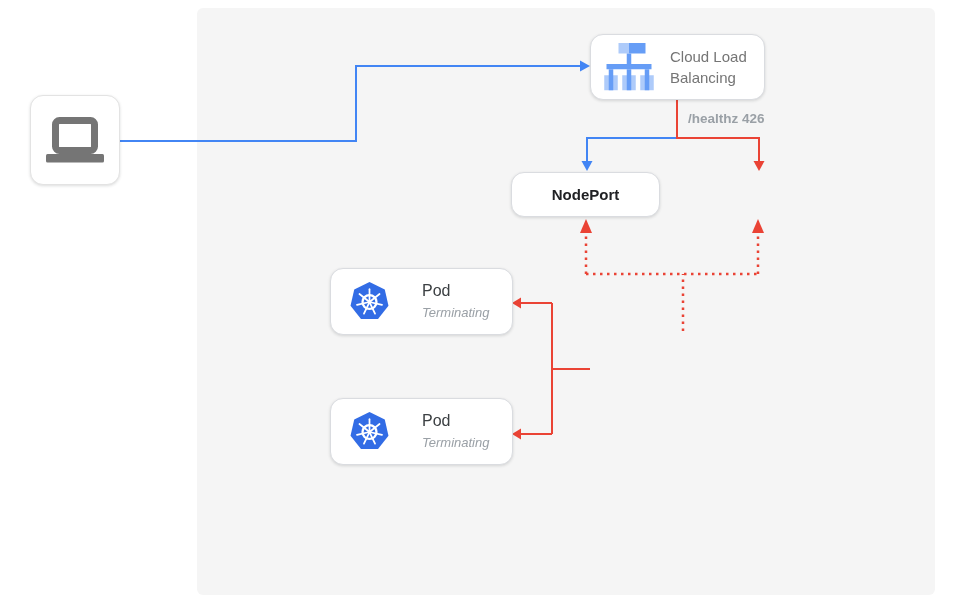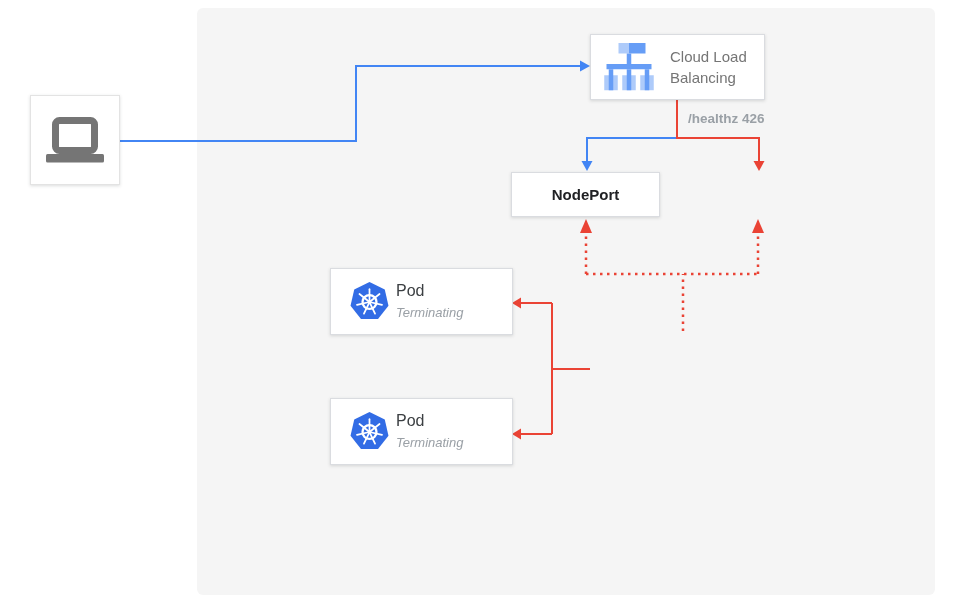--- a/index.html
+++ b/index.html
@@ -15,38 +15,38 @@
   .canvas{position:relative;width:953px;height:612px;background:#fff;overflow:hidden;}
   .panel-gray{position:absolute;left:197px;top:8px;width:738px;height:587px;background:var(--panel-bg);border-radius:6px;}
   .panel-nodes{position:absolute;left:283px;top:186px;width:566px;height:353px;background:var(--nodes-bg);border-radius:4px;}
   .nodes-label{position:absolute;left:24px;top:13px;font-size:15.5px;color:#5f6368;}
   svg.connectors{position:absolute;left:0;top:0;pointer-events:none;}
   .stroke-blue{stroke:var(--blue);fill:none;stroke-width:2px;}
   .stroke-red{stroke:var(--red);fill:none;stroke-width:2px;}
   .stroke-red-dot{stroke:var(--red);fill:none;stroke-width:2.5px;stroke-dasharray:2.5 4.5;}
   .fill-blue{fill:var(--blue);stroke:none;}
   .fill-red{fill:var(--red);stroke:none;}
-  .box{position:absolute;background:#fff;border:1px solid var(--border);border-radius:0;
+  .box{position:absolute;background:#fff;border:1px solid var(--border);border-radius:13px;
        box-shadow:0 1px 3px rgba(60,64,67,0.18);}
   .laptop-box{left:30px;top:95px;width:90px;height:90px;border-color:#e3e3e3;
        display:flex;align-items:center;justify-content:center;}
   .clb-box{left:590px;top:34px;width:175px;height:66px;display:flex;align-items:center;}
   .clb-icon{margin-left:11px;flex:0 0 auto;}
   .clb-label{margin-left:14px;width:95px;font-size:15px;line-height:21px;color:var(--text-gray);}
   .port-box{display:flex;align-items:center;justify-content:center;text-align:center;
        font-size:15px;font-weight:700;color:var(--text-dark);line-height:19px;}
   .nodeport-box{left:511px;top:172px;width:149px;height:45px;}
   .hc-box{left:684px;top:172px;width:149px;height:45px;padding:0 20px;}
   .entity-box{display:flex;align-items:center;}
   .pod1{left:330px;top:268px;width:183px;height:67px;}
   .pod2{left:330px;top:398px;width:183px;height:67px;}
   .kproxy{left:590px;top:338px;width:187px;height:67px;}
   .k8s-icon{margin-left:18px;flex:0 0 auto;}
   .kproxy .k8s-icon{margin-left:15px;}
-  .entity-text{margin-left:6px;}
+  .entity-text{margin-left:32px;}
   .entity-title{font-size:16px;color:#3c4043;line-height:20px;}
   .entity-subtitle{font-size:13px;color:var(--text-light);line-height:20px;margin-top:2px;font-style:italic;}
   .healthz{position:absolute;left:688px;top:111px;font-size:13.5px;font-weight:700;color:var(--text-light);}
 </style>
 </head>
 <body>
 
 <div class="canvas">
 
   <div class="panel-gray"></div>

